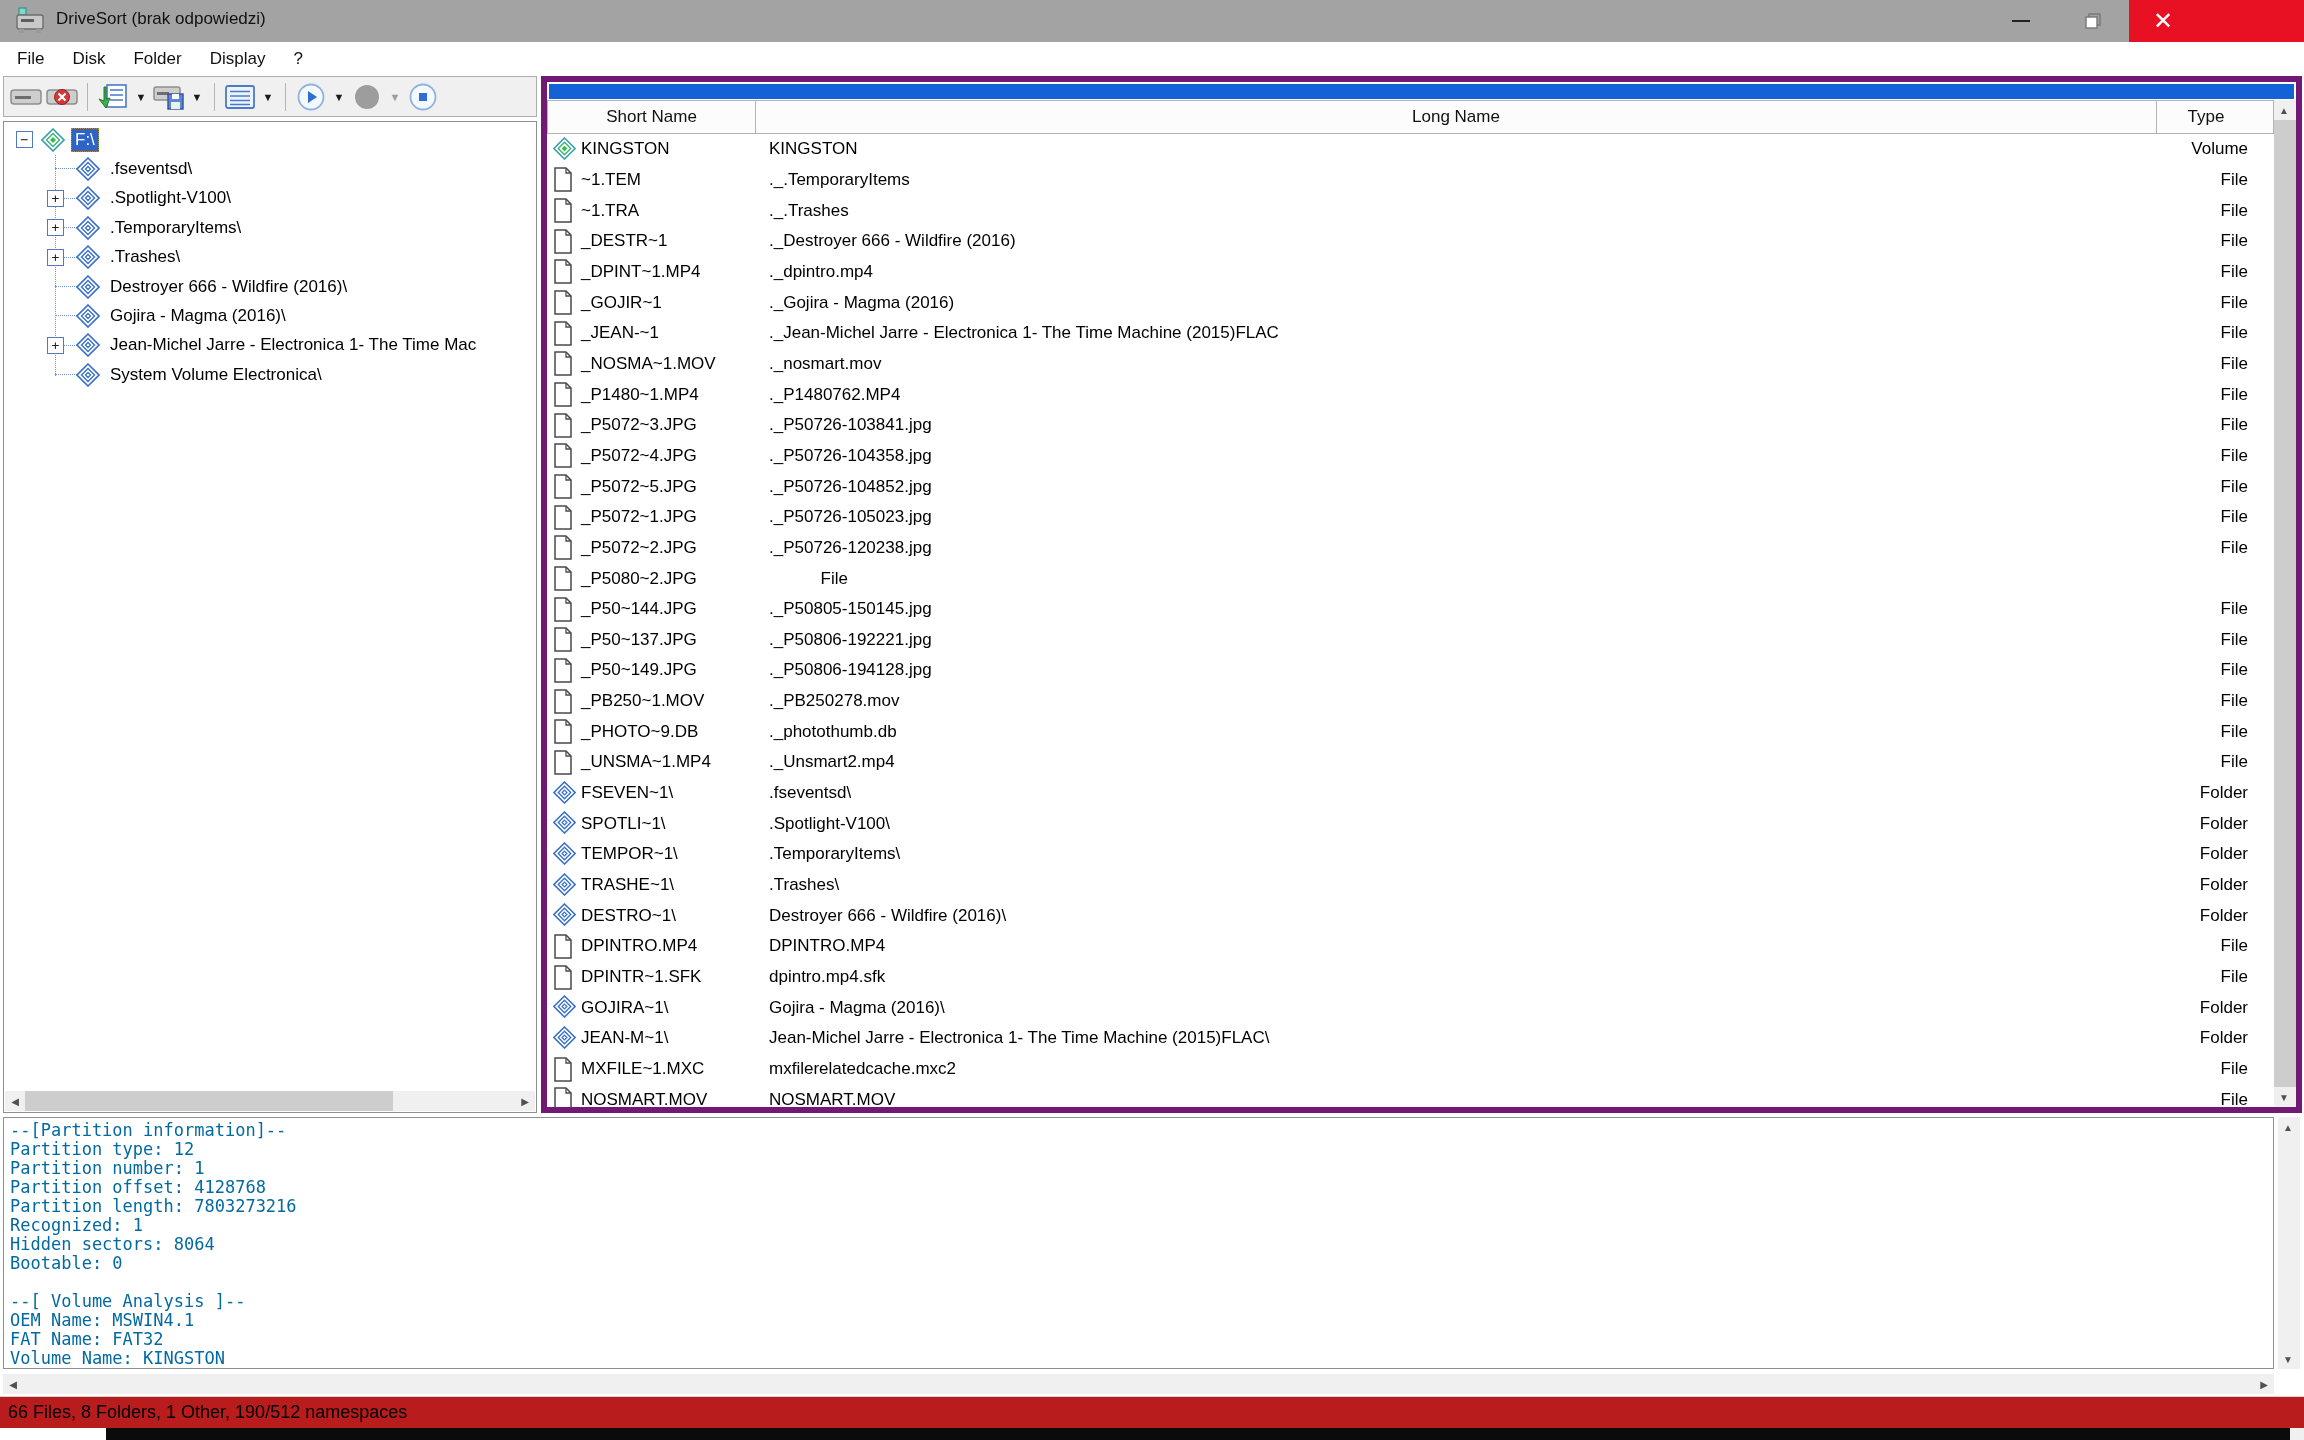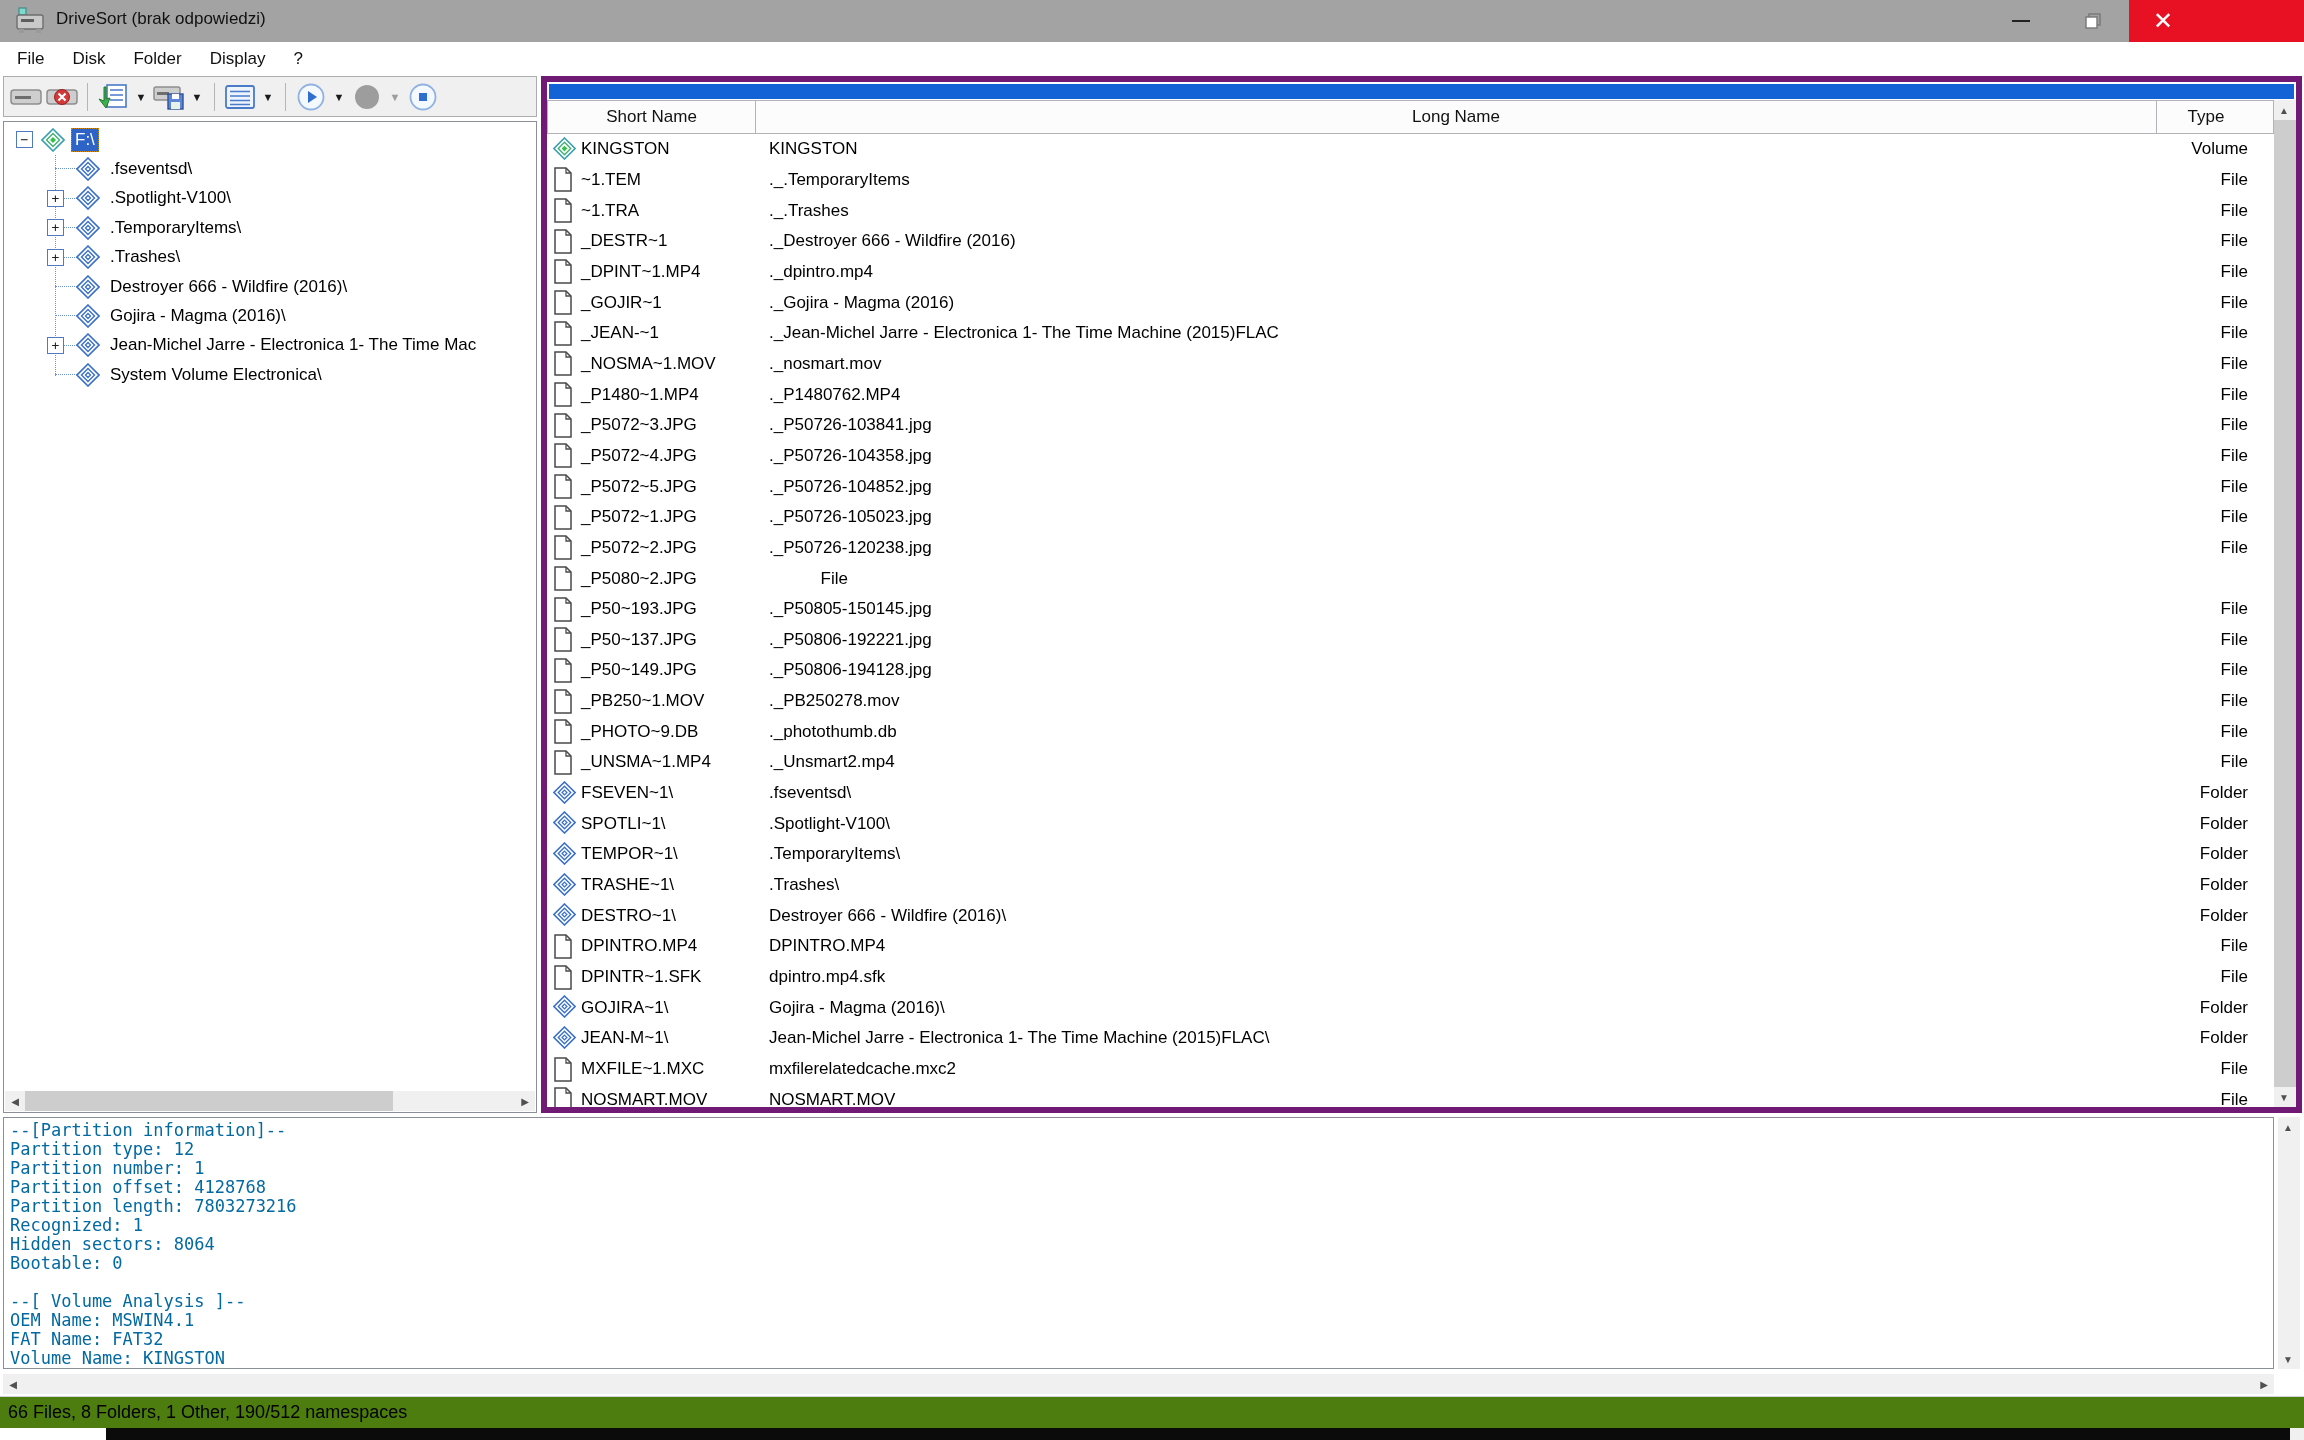--- a/index.html
+++ b/index.html
@@ -77,21 +77,21 @@
   .list-vthumb { flex:1; background:#cdcdcd; margin:0; }
   
   .output-panel { position:absolute; left:3px; top:1117px; width:2271px; height:252px; background:#fff;
                   border:1px solid #8a8f98; padding:3px 6px; overflow:hidden; }
   .oline { font-family:"DejaVu Sans Mono", monospace; font-size:17px; line-height:19px; white-space:pre; min-height:19px; color:#0369a1; }
   .output-vscroll { position:absolute; left:2278px; top:1117px; width:22px; height:252px; background:#f0f0f0;
                     display:flex; flex-direction:column; justify-content:space-between; }
   .output-hscroll { position:absolute; left:3px; top:1374px; width:2271px; height:20px; background:#f0f0f0;
                     display:flex; justify-content:space-between; }
   
-  .statusbar { position:absolute; left:0; top:1396px; width:2304px; height:32px; background:#4d7c0f;
+  .statusbar { position:absolute; left:0; top:1396px; width:2304px; height:32px; background:#b91c1c;
                border-top:1px solid #d4d4d4; display:flex; align-items:center; padding-left:8px; }
   .status-text { font-size:18px; color:#000; }
   .taskbar-strip { position:absolute; left:106px; top:1428px; width:2184px; height:12px; background:#0b0b0b; }
   .strip-end { position:absolute; left:2290px; top:1428px; width:14px; height:12px; background:#f0f0f0; }
 </style>
 </head>
 <body>
 
 <div class="titlebar">
   <span class="app-icon">
@@ -574,21 +574,21 @@
           <div class="lrow" data-icon="file">
             <span class="c-short">
               <span class="ficon">
                 <svg class="i-dfile" viewBox="0 0 20 25" width="20" height="25">
                   <path d="M2 1 L13 1 L18 6 L18 24 L2 24 Z" fill="#fff" stroke="#4a4a4a" stroke-width="1.5"></path>
                   <path d="M13 1 L13 6 L18 6" fill="none" stroke="#4a4a4a" stroke-width="1.3"></path>
                 </svg>
                 
                 
               </span>
-              <span class="sname">_P50~193.JPG</span>
+              <span class="sname">_P50~144.JPG</span>
             </span>
             <span class="c-long">._P50805-150145.jpg</span>
             <span class="c-type">File</span>
           </div>
 
           <div class="lrow" data-icon="file">
             <span class="c-short">
               <span class="ficon">
                 <svg class="i-dfile" viewBox="0 0 20 25" width="20" height="25">
                   <path d="M2 1 L13 1 L18 6 L18 24 L2 24 Z" fill="#fff" stroke="#4a4a4a" stroke-width="1.5"></path>

